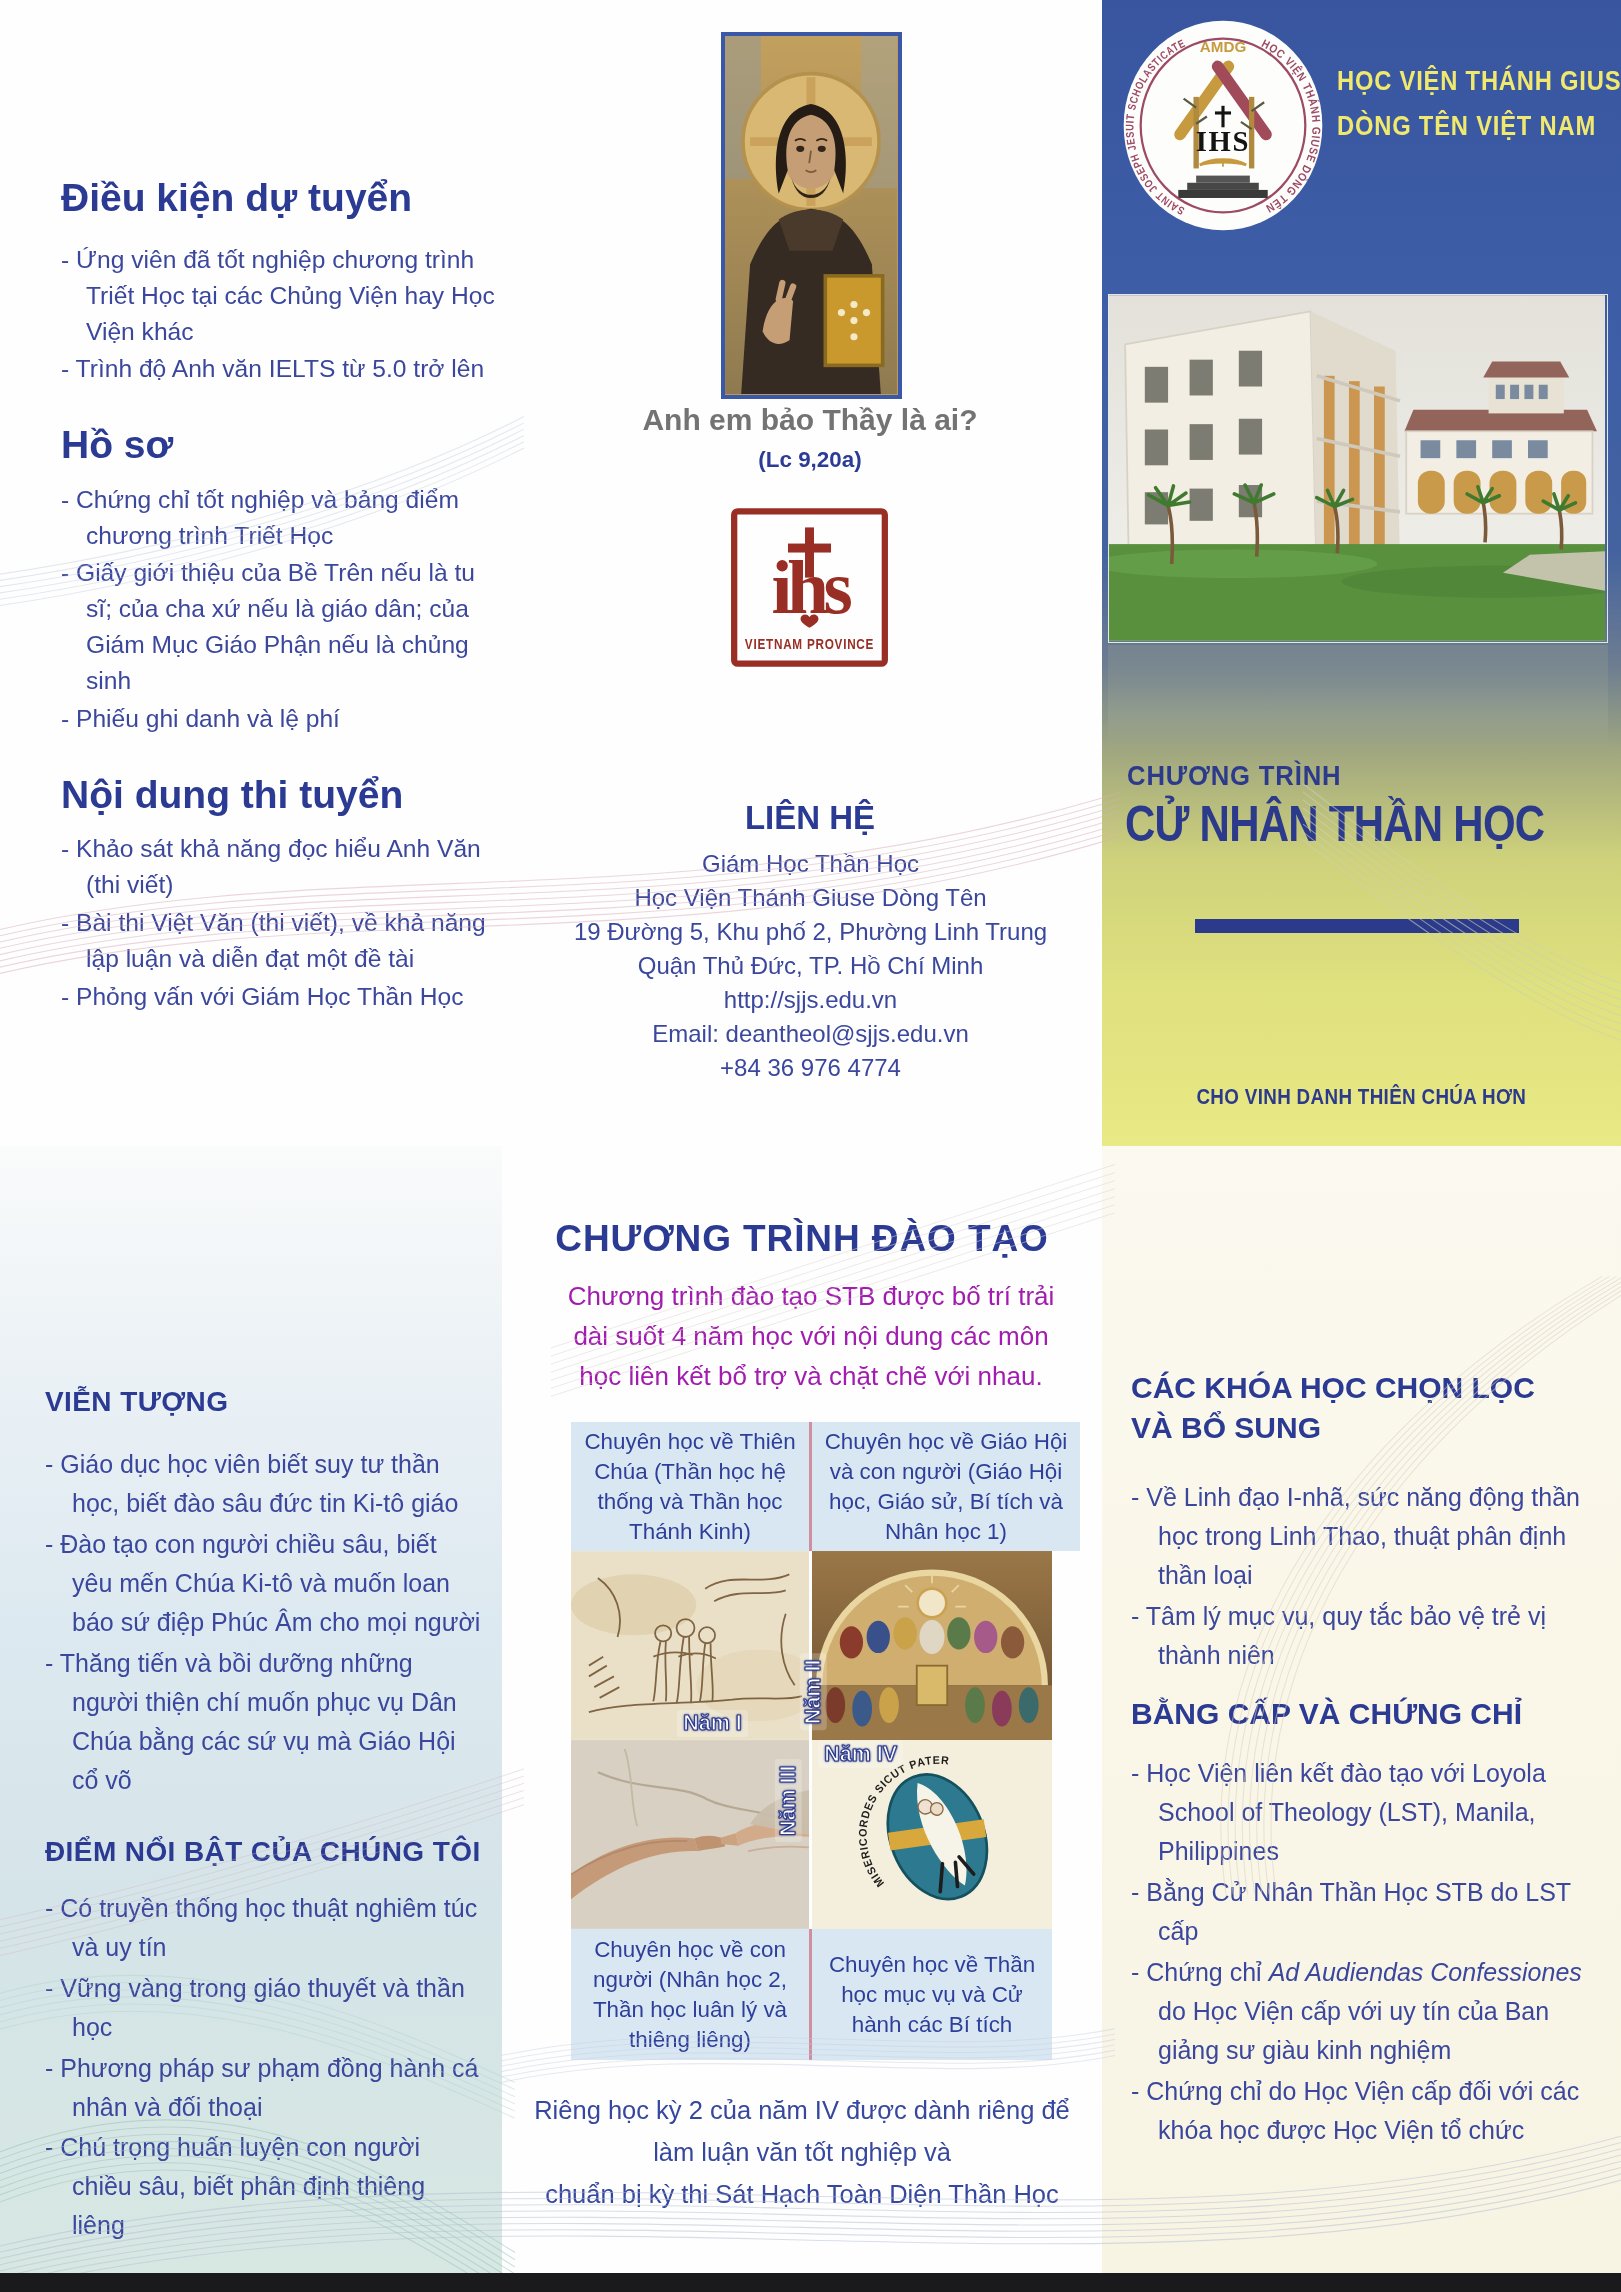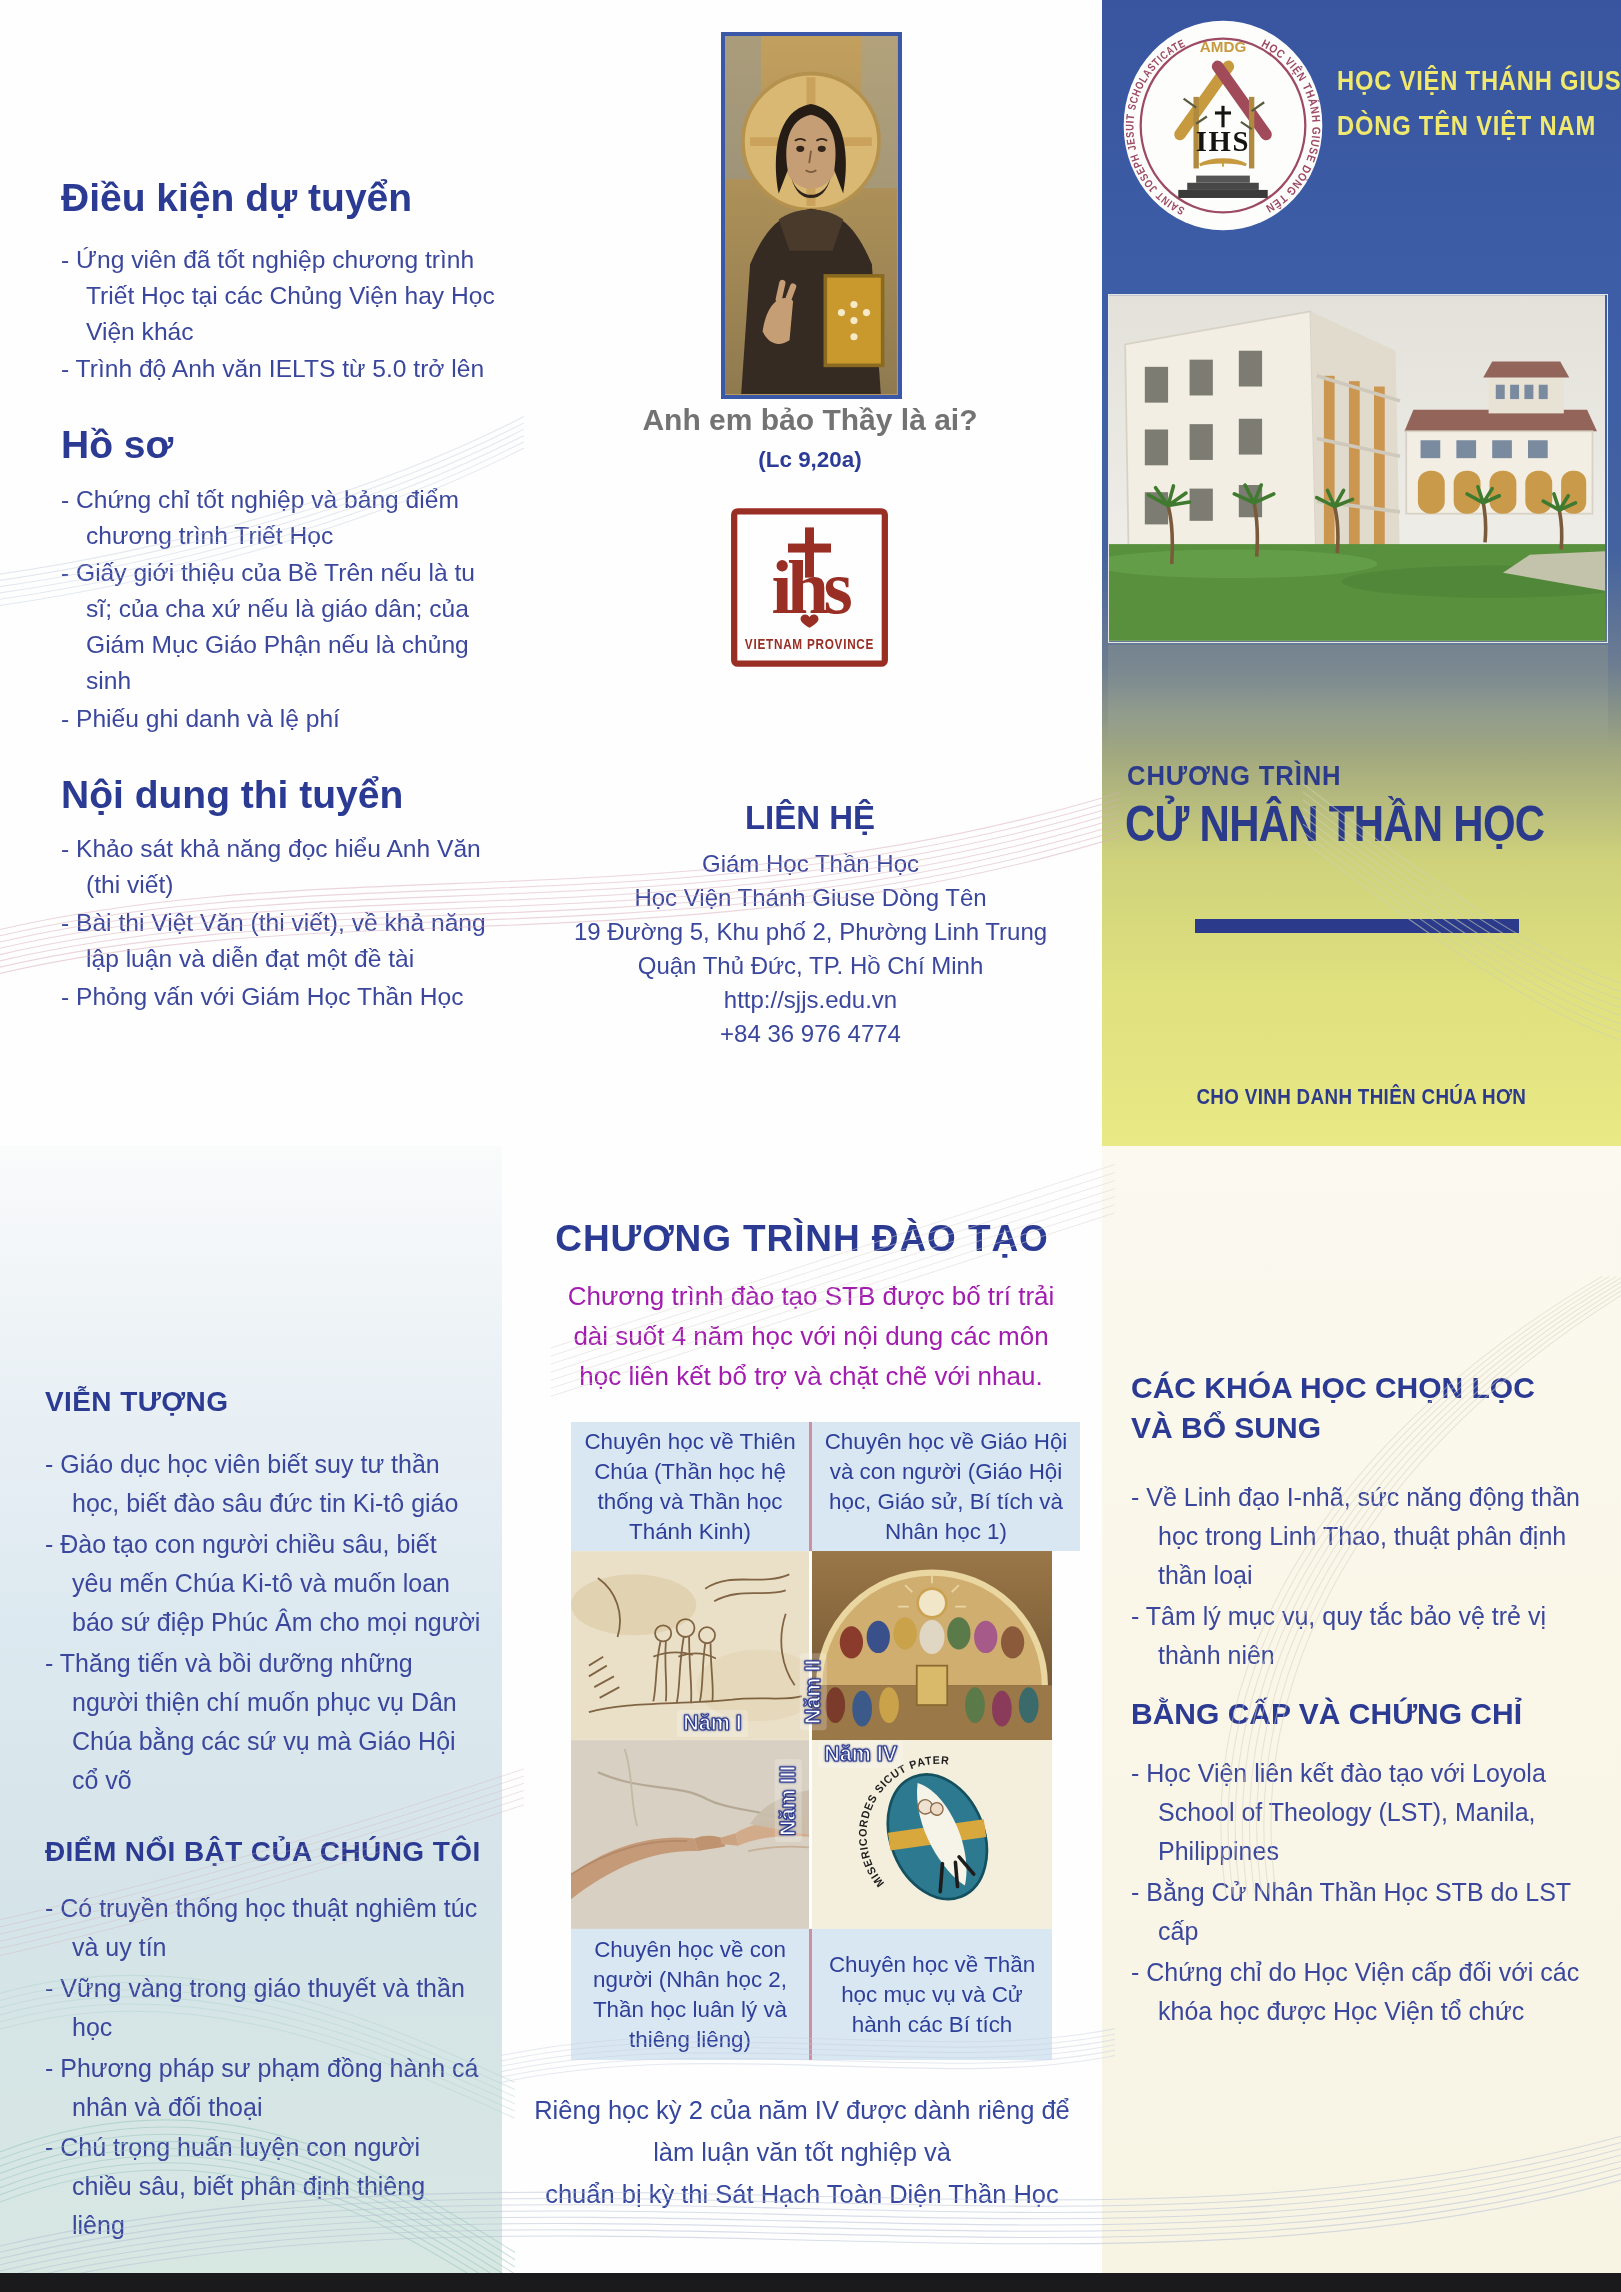--- a/index.html
+++ b/index.html
@@ -152,20 +152,21 @@
     </svg>
   </div>
 
   <h3 class="abs contact-title" style="margin:0">LIÊN HỆ</h3>
   <div class="abs contact">
     <div>Giám Học Thần Học</div>
     <div>Học Viện Thánh Giuse Dòng Tên</div>
     <div>19 Đường 5, Khu phố 2, Phường Linh Trung</div>
     <div>Quận Thủ Đức, TP. Hồ Chí Minh</div>
     <div>http://sjjs.edu.vn</div>
+    <div>Email: deantheol@sjjs.edu.vn</div>
     <div>+84 36 976 4774</div>
   </div>
 
   <section class="p-tr">
     <div class="seal">
       <svg width="204" height="215" viewBox="0 0 228 240">
         <defs>
           <path id="sealArcL" d="M 71.7,212.6 A 100,100 0 0 1 79.8,28" fill="none"></path>
           <path id="sealArcR" d="M 156.3,31.4 A 100,100 0 0 1 156.3,212.6" fill="none"></path>
         </defs>
@@ -418,20 +419,21 @@
       <div>VÀ BỔ SUNG</div>
     </h2>
     <ul class="blist">
       <li>- Về Linh đạo I-nhã, sức năng động thần học trong Linh Thao, thuật phân định thần loại</li>
       <li>- Tâm lý mục vụ, quy tắc bảo vệ trẻ vị thành niên</li>
     </ul>
     <h2 class="gap">BẰNG CẤP VÀ CHỨNG CHỈ</h2>
     <ul class="blist">
       <li>- Học Viện liên kết đào tạo với Loyola School of Theology (LST), Manila, Philippines</li>
       <li>- Bằng Cử Nhân Thần Học STB do LST cấp</li>
+      <li><span>- Chứng chỉ </span><span class="it">Ad Audiendas Confessiones</span><span> do Học Viện cấp với uy tín của Ban giảng sư giàu kinh nghiệm</span></li>
       <li>- Chứng chỉ do Học Viện cấp đối với các khóa học được Học Viện tổ chức</li>
     </ul>
   </section>
 
   <svg class="deco" width="1621" height="2293" viewBox="0 0 1810 2560">
     <defs>
       <path id="w1" d="M-30,1045 C360,945 760,1035 1250,885"></path>
       <path id="w2" d="M-30,2415 C240,2295 430,2425 575,2515"></path>
       <path id="w3" d="M-30,2515 C600,2355 1250,2555 1845,2375"></path>
       <path id="w4" d="M-30,645 C200,615 430,545 585,465"></path>

